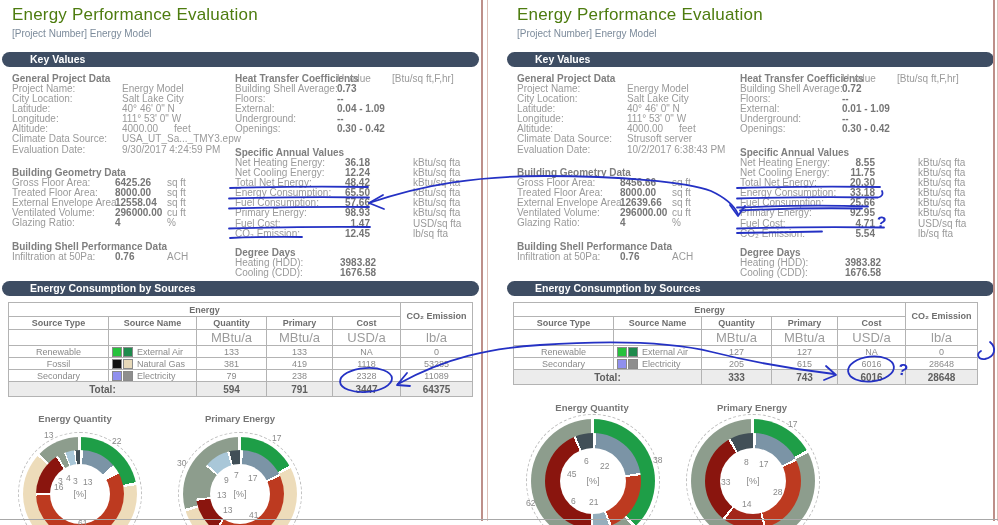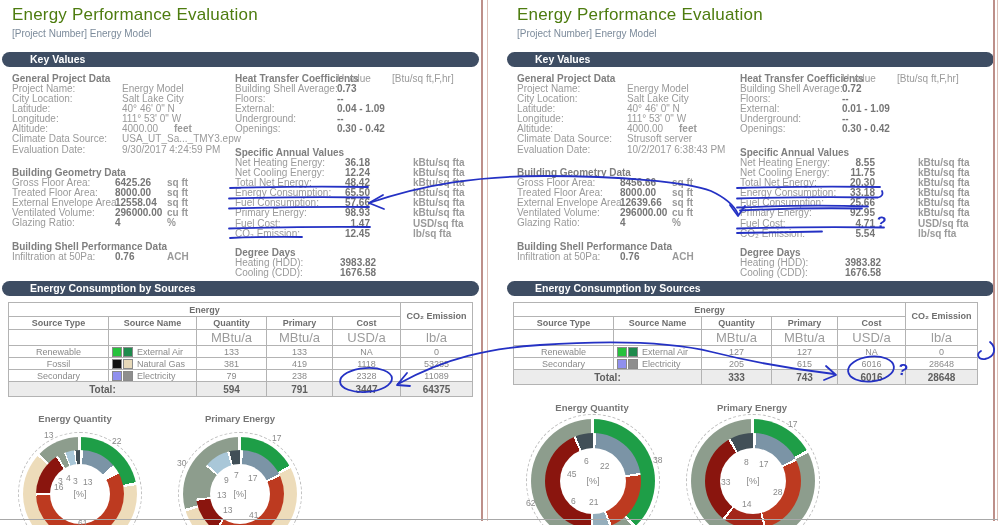--- a/index.html
+++ b/index.html
@@ -12,21 +12,21 @@
   .pgsub{position:absolute;left:12px;top:28px;font-size:10px;color:#7c8b9b;text-align:center;}
   .bar{position:absolute;left:2px;right:3px;height:15px;background:#3e4d63;color:#fff;
        font-size:10.5px;font-weight:bold;line-height:15px;border-radius:8px;
        padding-left:28px;box-sizing:border-box;}
   .sec{position:absolute;font-size:10px;color:#9a9a9a;}
   .sec-h{font-weight:bold;color:#7f7f7f;height:11px;line-height:11px;white-space:nowrap;position:relative;}
   .sec-h .hx{position:absolute;font-weight:normal;color:#9a9a9a;}
   .r{height:10.1px;line-height:10.1px;position:relative;white-space:nowrap;}
   .r .l{position:absolute;left:0;}
   .r .v{position:absolute;left:var(--vx);width:var(--vw,auto);text-align:var(--va,left);}
-  .r .u{position:absolute;left:var(--ux);font-weight:bold;}
+  .r .u{position:absolute;left:var(--ux);}
   .boldv .r .v{font-weight:bold;color:#767676;}
   .sg{--vx:110px;--ux:162px;}
   .sge{--vx:103px;--ux:155px;}
   .sht{--vx:102px;--ux:157px;}
   .ssp{--vx:100px;--vw:35px;--va:right;--ux:178px;}
   .sdd{--vx:105px;}
   table.etable{position:absolute;border-collapse:collapse;font-size:9px;color:#8a8a8a;
        table-layout:fixed;}
   .etable td{border:1px solid #b3b3b3;text-align:center;padding:0;height:11px;overflow:hidden;}
   .etable .gr td{height:13px;font-weight:bold;color:#6e6e6e;}

